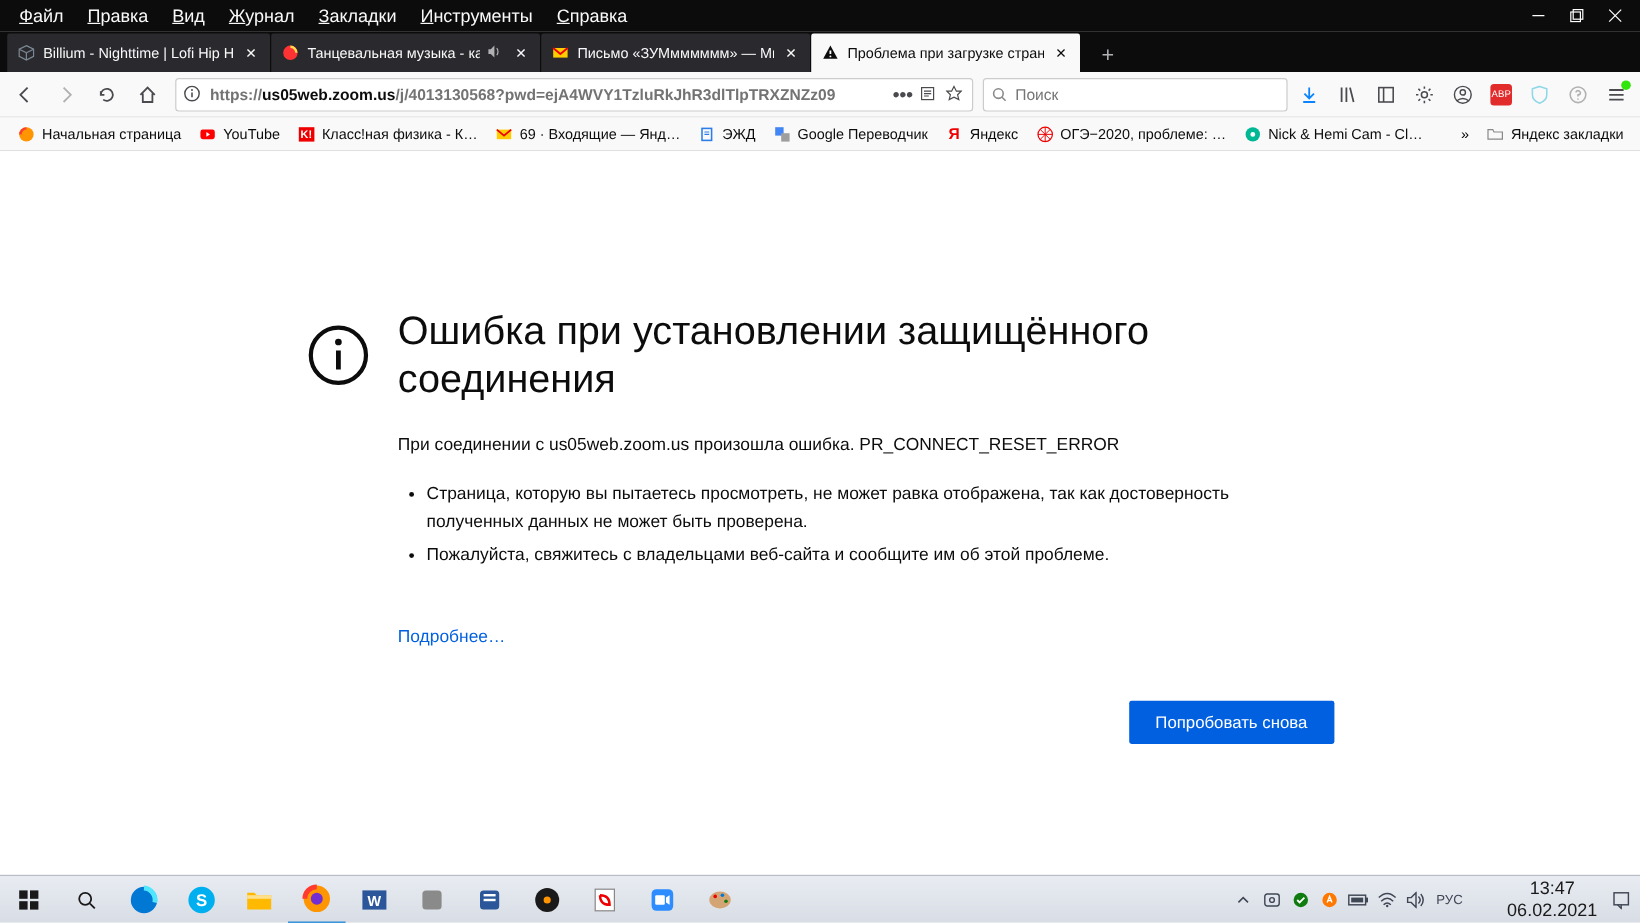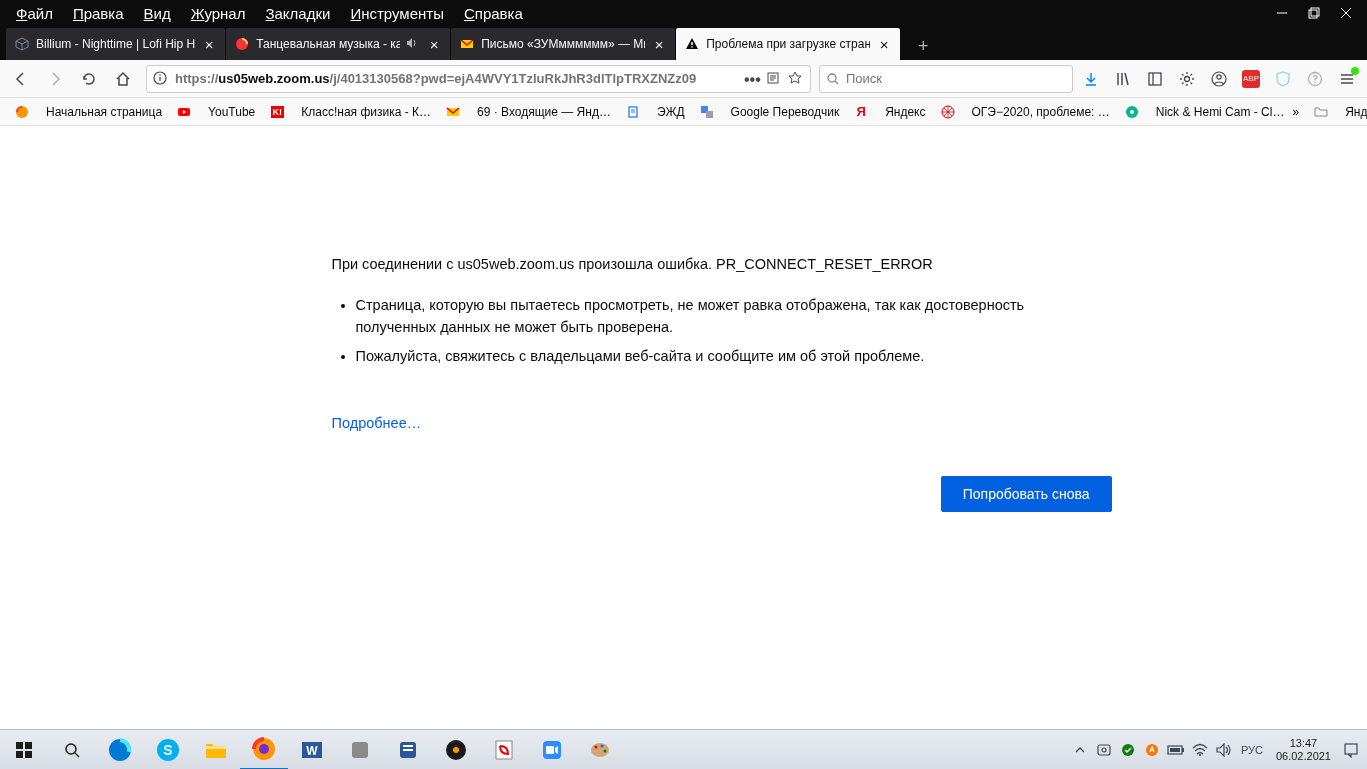--- a/index.html
+++ b/index.html
@@ -35,21 +35,21 @@
 .searchbar { width: 254px; height: 28px; background: #fff; border: 1px solid #ccc; border-radius: 3px; display: flex; align-items: center; padding: 0 6px; gap: 6px; }
 .searchbar input { border: none; outline: none; font-size: 13px; width: 100%; background: transparent; }
 .toolbar-icons { display: flex; gap: 4px; align-items: center; }
 .toolbar-icon { width: 28px; height: 28px; display: flex; align-items: center; justify-content: center; color: #4a4a4f; cursor: default; position: relative; }
 .download-arrow { color: #0a84ff; }
 .abp-icon { background: #e22b2b; color: #fff; font-size: 8px; font-weight: normal; width: 18px; height: 18px; border-radius: 3px; display: flex; align-items: center; justify-content: center; }
 .menu-badge { position: absolute; top: 2px; right: 2px; width: 8px; height: 8px; border-radius: 50%; background: #30e60b; }
 
 
 .bookmarks { background: #f9f9fa; height: 28px; display: flex; align-items: center; padding: 0 8px; gap: 2px; border-bottom: 1px solid #e0e0e2; font-size: 12px; }
-.bookmark { display: flex; align-items: center; gap: 16px; padding: 3px 6px; cursor: default; color: #0c0c0d; white-space: nowrap; }
+.bookmark { display: flex; align-items: center; gap: 5px; padding: 3px 6px; cursor: default; color: #0c0c0d; white-space: nowrap; }
 .bookmark .bm-icon { width: 16px; height: 16px; flex-shrink: 0; display: flex; align-items: center; justify-content: center; }
 .bookmarks-right { margin-left: auto; display: flex; align-items: center; gap: 8px; }
 
 
 .content { position: absolute; top: 126px; left: 0; right: 0; bottom: 40px; background: #fff; overflow: auto; }
 .error-container { max-width: 856px; margin: 0 auto; padding: 130px 0 0 0; }
 .error-header { display: flex; align-items: center; gap: 24px; margin-bottom: 28px; }
 .info-icon-big { width: 52px; height: 52px; flex-shrink: 0; }
 .error-title { font-size: 33px; font-weight: 300; color: #0c0c0d; line-height: 1.2; }
 .error-body { margin-left: 76px; }
@@ -60,21 +60,21 @@
 .more-link-wrap { margin-left: 76px; margin-top: 26px; }
 .try-again-wrap { text-align: right; margin-top: 44px; padding-right: 0; }
 .try-again { background: #0060df; color: #fff; border: none; padding: 10px 22px; font-size: 14px; border-radius: 2px; cursor: pointer; }
 
 
 .taskbar { position: absolute; bottom: 0; left: 0; right: 0; height: 40px; background: linear-gradient(to top, #d8dce4, #e8ecf2); display: flex; align-items: center; border-top: 1px solid #b8bcc4; }
 .task-left { display: flex; align-items: center; height: 100%; }
 .task-btn { width: 48px; height: 40px; display: flex; align-items: center; justify-content: center; cursor: default; }
 .task-right { margin-left: auto; display: flex; align-items: center; height: 100%; gap: 4px; padding-right: 6px; }
 .tray-icon { width: 20px; height: 20px; display: flex; align-items: center; justify-content: center; color: #404754; font-size: 13px; }
-.clock { font-size: 11px; text-align: center; line-height: 1.15; padding: 0 6px; color: #1a1a1a; }
+.clock { font-size: 15px; text-align: center; line-height: 1.15; padding: 0 6px; color: #1a1a1a; margin-left: 24px; }
 
 svg { display: block; }
 </style>
 </head>
 <body>
 
 <div class="menubar">
   <div class="menubar-left">
     <div class="menubar-item"><span class="ul">Ф</span>айл</div>
     <div class="menubar-item"><span class="ul">П</span>равка</div>
@@ -370,20 +370,30 @@
             <path d="M1,3 L5,3 L6,5 L13,5 L13,11 L1,11 Z" fill="none" stroke="#888" stroke-width="1"></path>
           </svg>
         </span>
         <span>Яндекс закладки</span>
       </div>
   </div>
 </div>
 
 <div class="content">
   <div class="error-container">
+    <div class="error-header">
+      <span class="info-icon-big">
+        <svg width="52" height="52" viewBox="0 0 52 52">
+            <circle cx="26" cy="26" r="23" fill="none" stroke="#0c0c0d" stroke-width="3.5"></circle>
+            <circle cx="26" cy="15" r="2.8" fill="#0c0c0d"></circle>
+            <line x1="26" y1="22" x2="26" y2="38" stroke="#0c0c0d" stroke-width="4"></line>
+          </svg>
+      </span>
+      <h1 class="error-title">Ошибка при установлении защищённого соединения</h1>
+    </div>
     <div class="error-body">
       <p class="error-desc">При соединении с us05web.zoom.us произошла ошибка. PR_CONNECT_RESET_ERROR</p>
       <ul class="error-list">
         <li>Страница, которую вы пытаетесь просмотреть, не может равка отображена, так как достоверность полученных данных не может быть проверена.</li>
         <li>Пожалуйста, свяжитесь с владельцами веб-сайта и сообщите им об этой проблеме.</li>
       </ul>
     </div>
     <div class="more-link-wrap">
       <a class="more-link">Подробнее…</a>
     </div>

